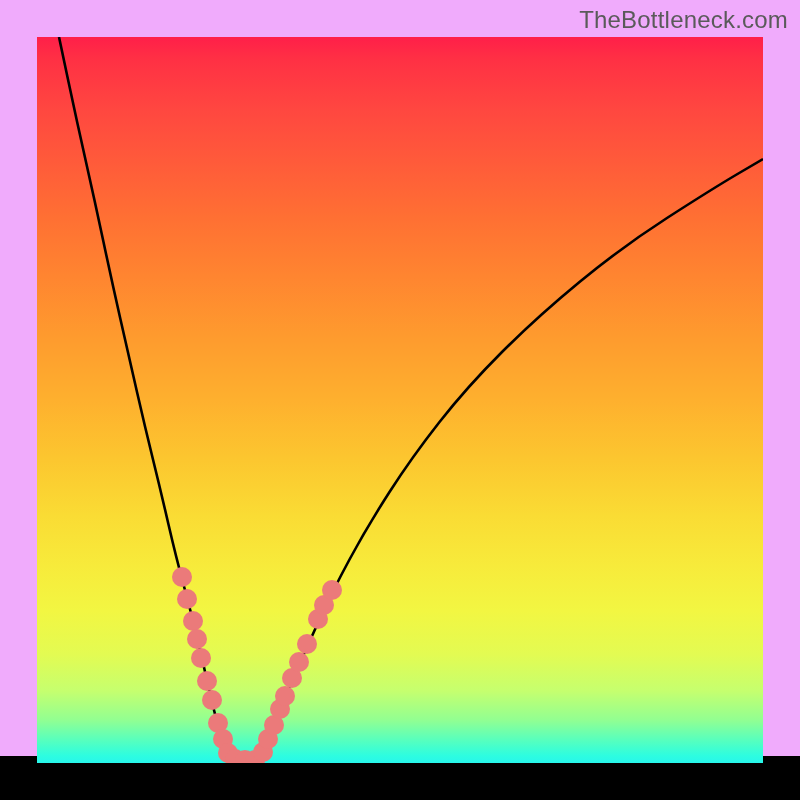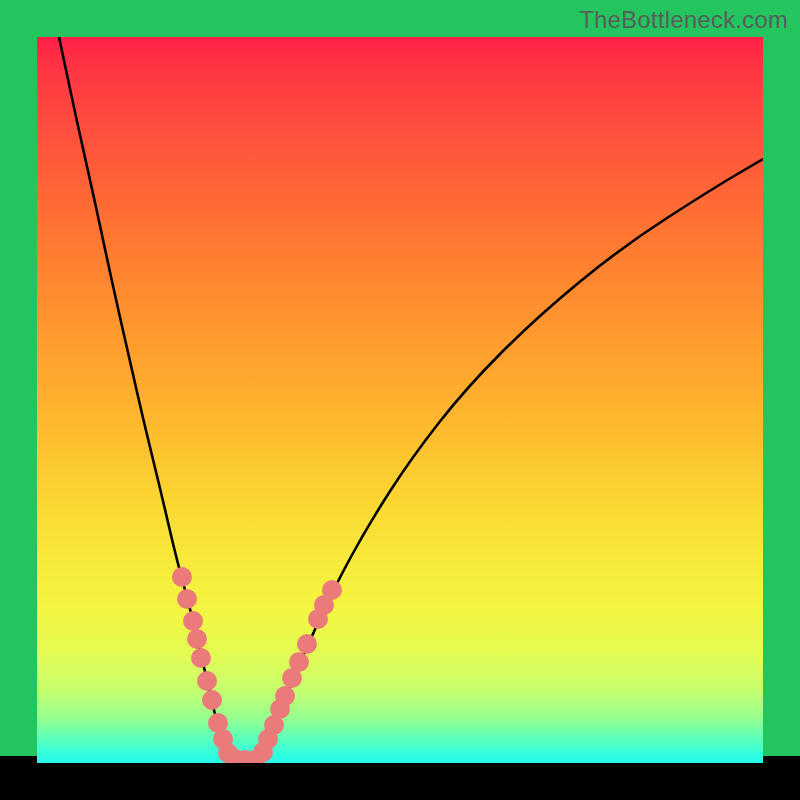--- a/index.html
+++ b/index.html
@@ -1,16 +1,16 @@
 <!DOCTYPE html>
 <html><head>
 <meta charset="utf-8">
 <style>
   html,body{margin:0;padding:0;width:800px;height:800px;overflow:hidden;background:#000;font-family:Arial,Helvetica,sans-serif}
-  .stage{position:relative;width:800px;height:756px;background:#22c55e}
+  .stage{position:relative;width:800px;height:756px;background:#f0abfc}
   .watermark{position:absolute;top:6px;right:12px;color:#5a5a5a;font-size:24px;font-weight:400;letter-spacing:.2px;z-index:3}
   .plot{position:absolute;left:37px;top:37px;width:726px;height:726px;overflow:hidden}
   .gradient{position:absolute;inset:0;background:linear-gradient(to bottom,
      #ff1f49 0%,
      #ff3044 3%,
      #ff4740 10%,
      #ff5a3a 17%,
      #ff7033 25%,
      #ff8530 33%,
      #fe9a2e 41%,

